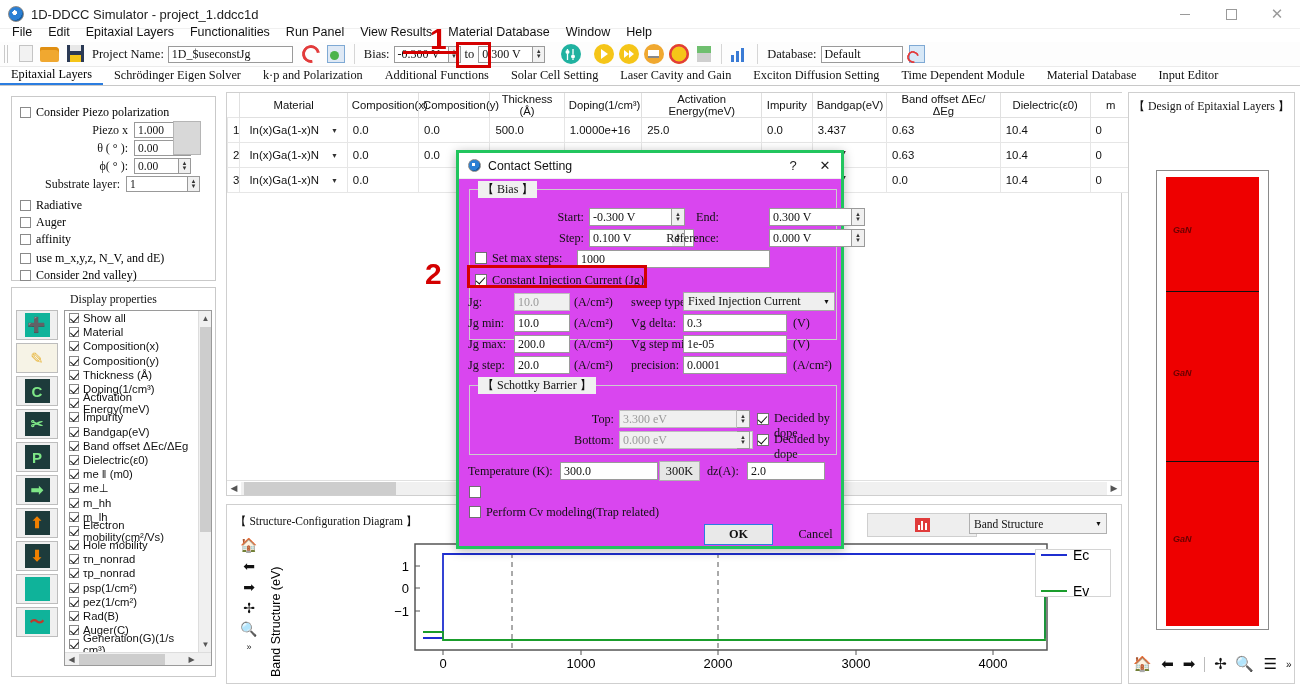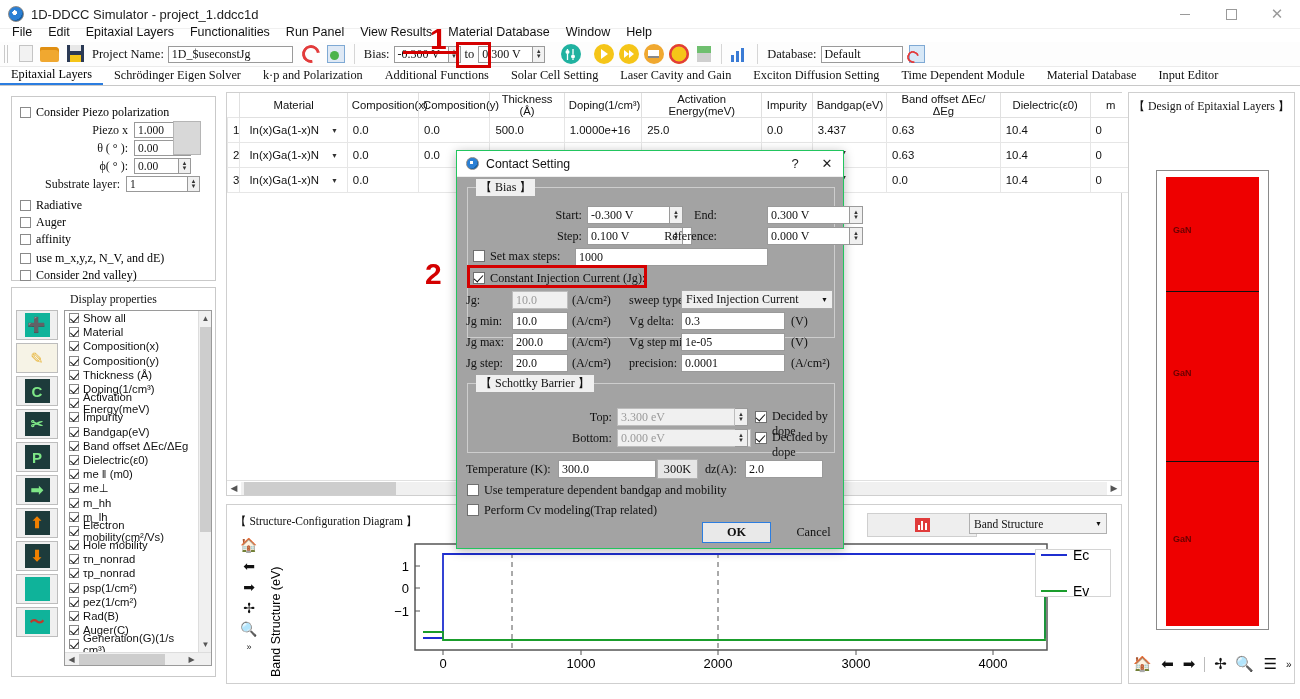--- a/index.html
+++ b/index.html
@@ -168,30 +168,30 @@
   #plotbtn{left:640px;top:8px;width:110px;height:24px;display:flex;align-items:center;justify-content:center;}
   .ic-redchart{width:15px;height:14px;background:#e03b3b;display:flex;align-items:flex-end;justify-content:center;gap:1.5px;padding-bottom:2px;}
   .ic-redchart i{display:block;width:2px;background:#fff;}
   #plotsel{position:absolute;left:742px;top:8px;width:138px;height:21px;border:1px solid #b0b0b0;background:#f2f2f2;
            display:flex;align-items:center;justify-content:space-between;padding:0 4px;
            font-family:"Liberation Serif",serif;font-size:11.5px;color:#111;}
 
   
   #rightpanel{position:absolute;left:1128px;top:92px;width:167px;height:592px;border:1px solid #cfcfcf;background:#fff;}
   #rp-title{text-align:center;margin-top:6px;font-family:"Liberation Serif",serif;font-size:11.8px;color:#111;}
-  #stack{position:absolute;left:27px;top:77px;width:113px;height:460px;border:1px solid #8a8a8a;background:#fff;}
+  #stack{position:absolute;left:27px;top:77px;width:113px;height:460px;border:1px solid #8a8a8a;background:#fff;font-style:italic;}
   .layer{position:absolute;left:9px;width:93px;background:#ee0000;border-bottom:1px solid #111;}
   .layer span{position:absolute;left:7px;font-size:9px;color:#6a0000;font-weight:bold;font-family:"Liberation Sans",sans-serif;}
   #rp-tools{position:absolute;left:0;bottom:10px;width:167px;display:flex;align-items:center;justify-content:center;gap:9px;font-size:15px;color:#111;}
   .vdiv{width:1px;height:15px;background:#bbb;}
 
   
   #dialog{
     position:absolute;left:456px;top:150px;width:388px;height:399px;
-    background:#a3a3a3;border:1px solid #22c55e;box-shadow:0 2px 10px rgba(0,0,0,.28);
+    background:#d946ef;border:3px solid #22c55e;box-shadow:0 2px 10px rgba(0,0,0,.28);
   }
   #dlg-title{height:26px;background:#ffffff;display:flex;align-items:center;border-bottom:1px solid #eee;}
   #dlg-title .dicon{width:13px;height:13px;margin:0 7px 0 9px;border-radius:50%;
     background:radial-gradient(circle at 40% 40%, #ffffff 0 18%, #2a7fd4 20% 60%, #1560a8 62% 100%);border:1px solid #888;}
   #dlg-title .t{font-size:12.3px;color:#111;}
   #dlg-title .btns{margin-left:auto;display:flex;align-items:center;}
   #dlg-title .db{width:32px;text-align:center;font-size:13px;color:#222;}
   .fieldset{position:absolute;border:1px solid #cdcdcd;}
   .fslegend{position:absolute;top:-9px;left:8px;background:#f0f0f0;padding:0 4px;
             font-family:"Liberation Serif",serif;font-size:12px;color:#111;}
@@ -869,21 +869,20 @@
   <div class="dcb on" style="left:298px;top:281px"></div>
   <div class="dl" style="position:absolute;left:315px;top:279px">Decided by dope</div>
 
   <div class="dl" style="position:absolute;left:9px;top:311px">Temperature (K):</div>
   <div class="dfld" style="left:101px;top:309px;width:98px">300.0</div>
   <div class="dbtn" style="left:200px;top:308px;width:41px;height:20px">300K</div>
   <div class="dl" style="position:absolute;left:248px;top:311px">dz(A):</div>
   <div class="dfld" style="left:288px;top:309px;width:78px">2.0</div>
 
   <div class="dcb" style="left:10px;top:333px"></div>
-  <div class="dl" style="position:absolute;left:27px;top:332px">Use temperature dependent bandgap and mobility</div>
 
   <div class="dcb" style="left:10px;top:353px"></div>
   <div class="dl" style="position:absolute;left:27px;top:352px">Perform Cv modeling(Trap related)</div>
 
   <div class="dbtn primary" style="left:245px;top:371px;width:69px;height:21px">OK</div>
   <div class="dbtn" style="left:322px;top:371px;width:69px;height:21px;border:none;background:transparent">Cancel</div>
 </div>
 
 <div class="annot-box" style="left:456px;top:42px;width:35px;height:26px"></div>
 <div class="annot-num" style="left:430px;top:22px;font-size:30px">1</div>

